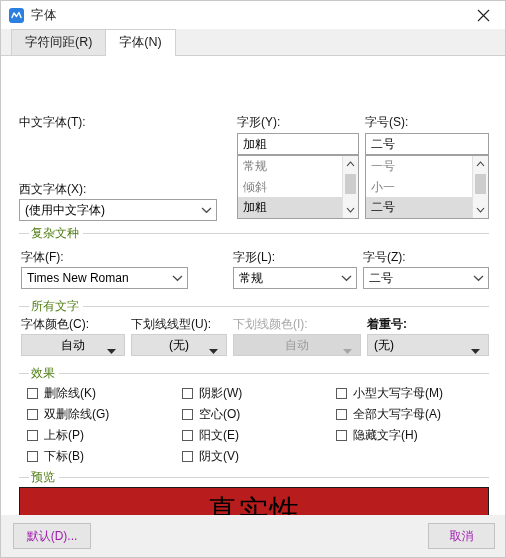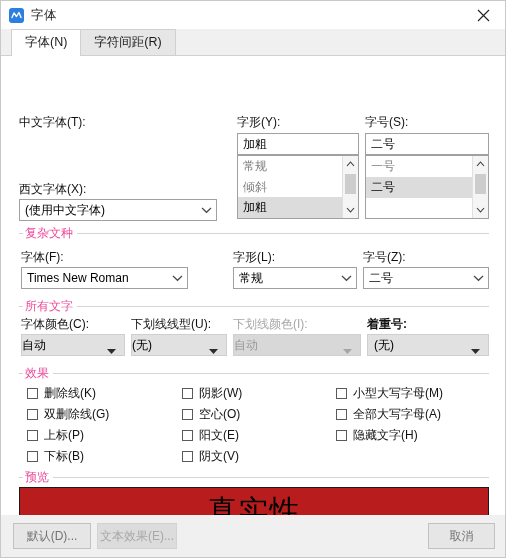--- a/index.html
+++ b/index.html
@@ -109,31 +109,31 @@
   .sbar{
     position:absolute;right:0;top:0;bottom:0;width:16px;background:#f5f5f5;
     border-left:1px solid #e0e0e0;box-sizing:border-box;
     display:flex;flex-direction:column;justify-content:space-between;align-items:center;
   }
   .sbtn{height:16px;width:16px;display:flex;align-items:center;justify-content:center;}
   .sthumb{position:absolute;left:2px;right:2px;top:18px;height:20px;background:#cdcdcd;}
   
   .group{position:absolute;}
   .group .gtitle{
-    position:absolute;left:4px;top:-8px;background:#ffffff;padding:0 4px 0 2px;
-    font-size:12px;color:#ec4899;white-space:nowrap;
+    position:absolute;left:10px;top:-8px;background:#ffffff;padding:0 4px 0 2px;
+    font-size:12px;color:#4d7c0f;white-space:nowrap;
   }
   .group .gline{
     position:absolute;left:0;right:0;top:0;height:1px;background:#d4d4d4;
   }
   
   .ddbtn{
     height:22px;box-sizing:border-box;
     background:#e1e1e1;border:1px solid #cfcfcf;
-    display:flex;align-items:center;justify-content:flex-start;
+    display:flex;align-items:center;justify-content:center;
     font-size:12px;color:#000;position:relative;
   }
   .ddbtn.left{justify-content:flex-start;padding-left:6px;}
   .ddbtn .tri{position:absolute;right:8px;top:50%;margin-top:-2px;}
   .ddbtn.disabled{background:#d8d8d8;border-color:#d0d0d0;color:#9a9a9a;}
   
   .chk{display:flex;align-items:center;position:absolute;white-space:nowrap;}
   .chkbox{
     width:11px;height:11px;border:1px solid #5a5a5a;background:#fff;
     box-sizing:border-box;margin-right:6px;flex:0 0 auto;
@@ -152,21 +152,21 @@
   .prev-rule{position:absolute;height:1px;background:#1a1a1a;}
   .prev-note{position:absolute;font-size:11.5px;color:#111;white-space:nowrap;}
   
   .footer{
     height:42px;min-height:42px;background:#f0f0f0;
     position:relative;
   }
   .btn{
     position:absolute;height:26px;box-sizing:border-box;
     background:#e6e6e6;border:1px solid #c2c2c2;
-    font-size:12px;color:#737373;
+    font-size:12px;color:#a21caf;
     display:flex;align-items:center;justify-content:center;
     white-space:nowrap;
   }
   .btn.disabled{background:#dcdcdc;border-color:#d2d2d2;color:#a8a8a8;}
   .btn.default{background:#f3f3f3;border:2px solid #1a7ad4;}
 </style>
 </head>
 <body>
 
 <div class="dialog">
@@ -179,25 +179,25 @@
     </span>
     <span class="title-text">字体</span>
     <span class="close-btn">
       <svg width="13" height="13" viewBox="0 0 13 13">
         <path d="M1 1 L12 12 M12 1 L1 12" stroke="#202020" stroke-width="1.1" fill="none"></path>
       </svg>
     </span>
   </div>
 
   <div class="tabstrip">
+    <div class="tab">
+      <span>字符间距(R)</span>
+    </div>
     <div class="tab active">
       <span>字体(N)</span>
-    </div>
-    <div class="tab">
-      <span>字符间距(R)</span>
     </div>
   </div>
 
   <div class="content">
 
     <div class="lbl" style="position:absolute;left:18px;top:59px;">中文字体(T):</div>
 
     <div class="lbl" style="position:absolute;left:18px;top:126px;">西文字体(X):</div>
     <div class="combo" style="left:18px;top:143px;width:198px;position:absolute;">
       <span class="val">(使用中文字体)</span>
@@ -230,20 +230,21 @@
         </span>
       </div>
     </div>
 
     <div class="lbl" style="position:absolute;left:364px;top:59px;">字号(S):</div>
     <div class="combo" style="left:364px;top:77px;width:124px;position:absolute;">
       <span class="val">二号</span>
     </div>
     <div class="listbox" style="left:364px;top:99px;width:124px;height:64px;position:absolute;">
       <div class="listrow">一号</div>
+      <div class="listrow">小一</div>
       <div class="listrow selected">二号</div>
       <div class="sbar">
         <span class="sbtn">
           <svg width="9" height="6" viewBox="0 0 9 6">
               <path d="M1 5 L4.5 1 L8 5" fill="none" stroke="#3a3a3a" stroke-width="1.1"></path>
             </svg>
         </span>
         <span class="sthumb"></span>
         <span class="sbtn">
           <svg width="9" height="6" viewBox="0 0 9 6">
@@ -388,21 +389,18 @@
       <div class="preview-text">真实性</div>
     </div>
     <div class="prev-note" style="left:19px;top:487px;">尚未安装此字体，打印时将采用最相近的有效字体。</div>
 
   </div>
 
   <div class="footer">
     <div class="btn" style="left:12px;top:8px;width:78px;">
       <span>默认(D)...</span>
     </div>
-    <div class="btn disabled" style="left:96px;top:8px;width:80px;">
-      <span>文本效果(E)...</span>
-    </div>
     <div class="btn" style="left:427px;top:8px;width:67px;">
       <span>取消</span>
     </div>
   </div>
 
 </div>
 
 </body></html>

